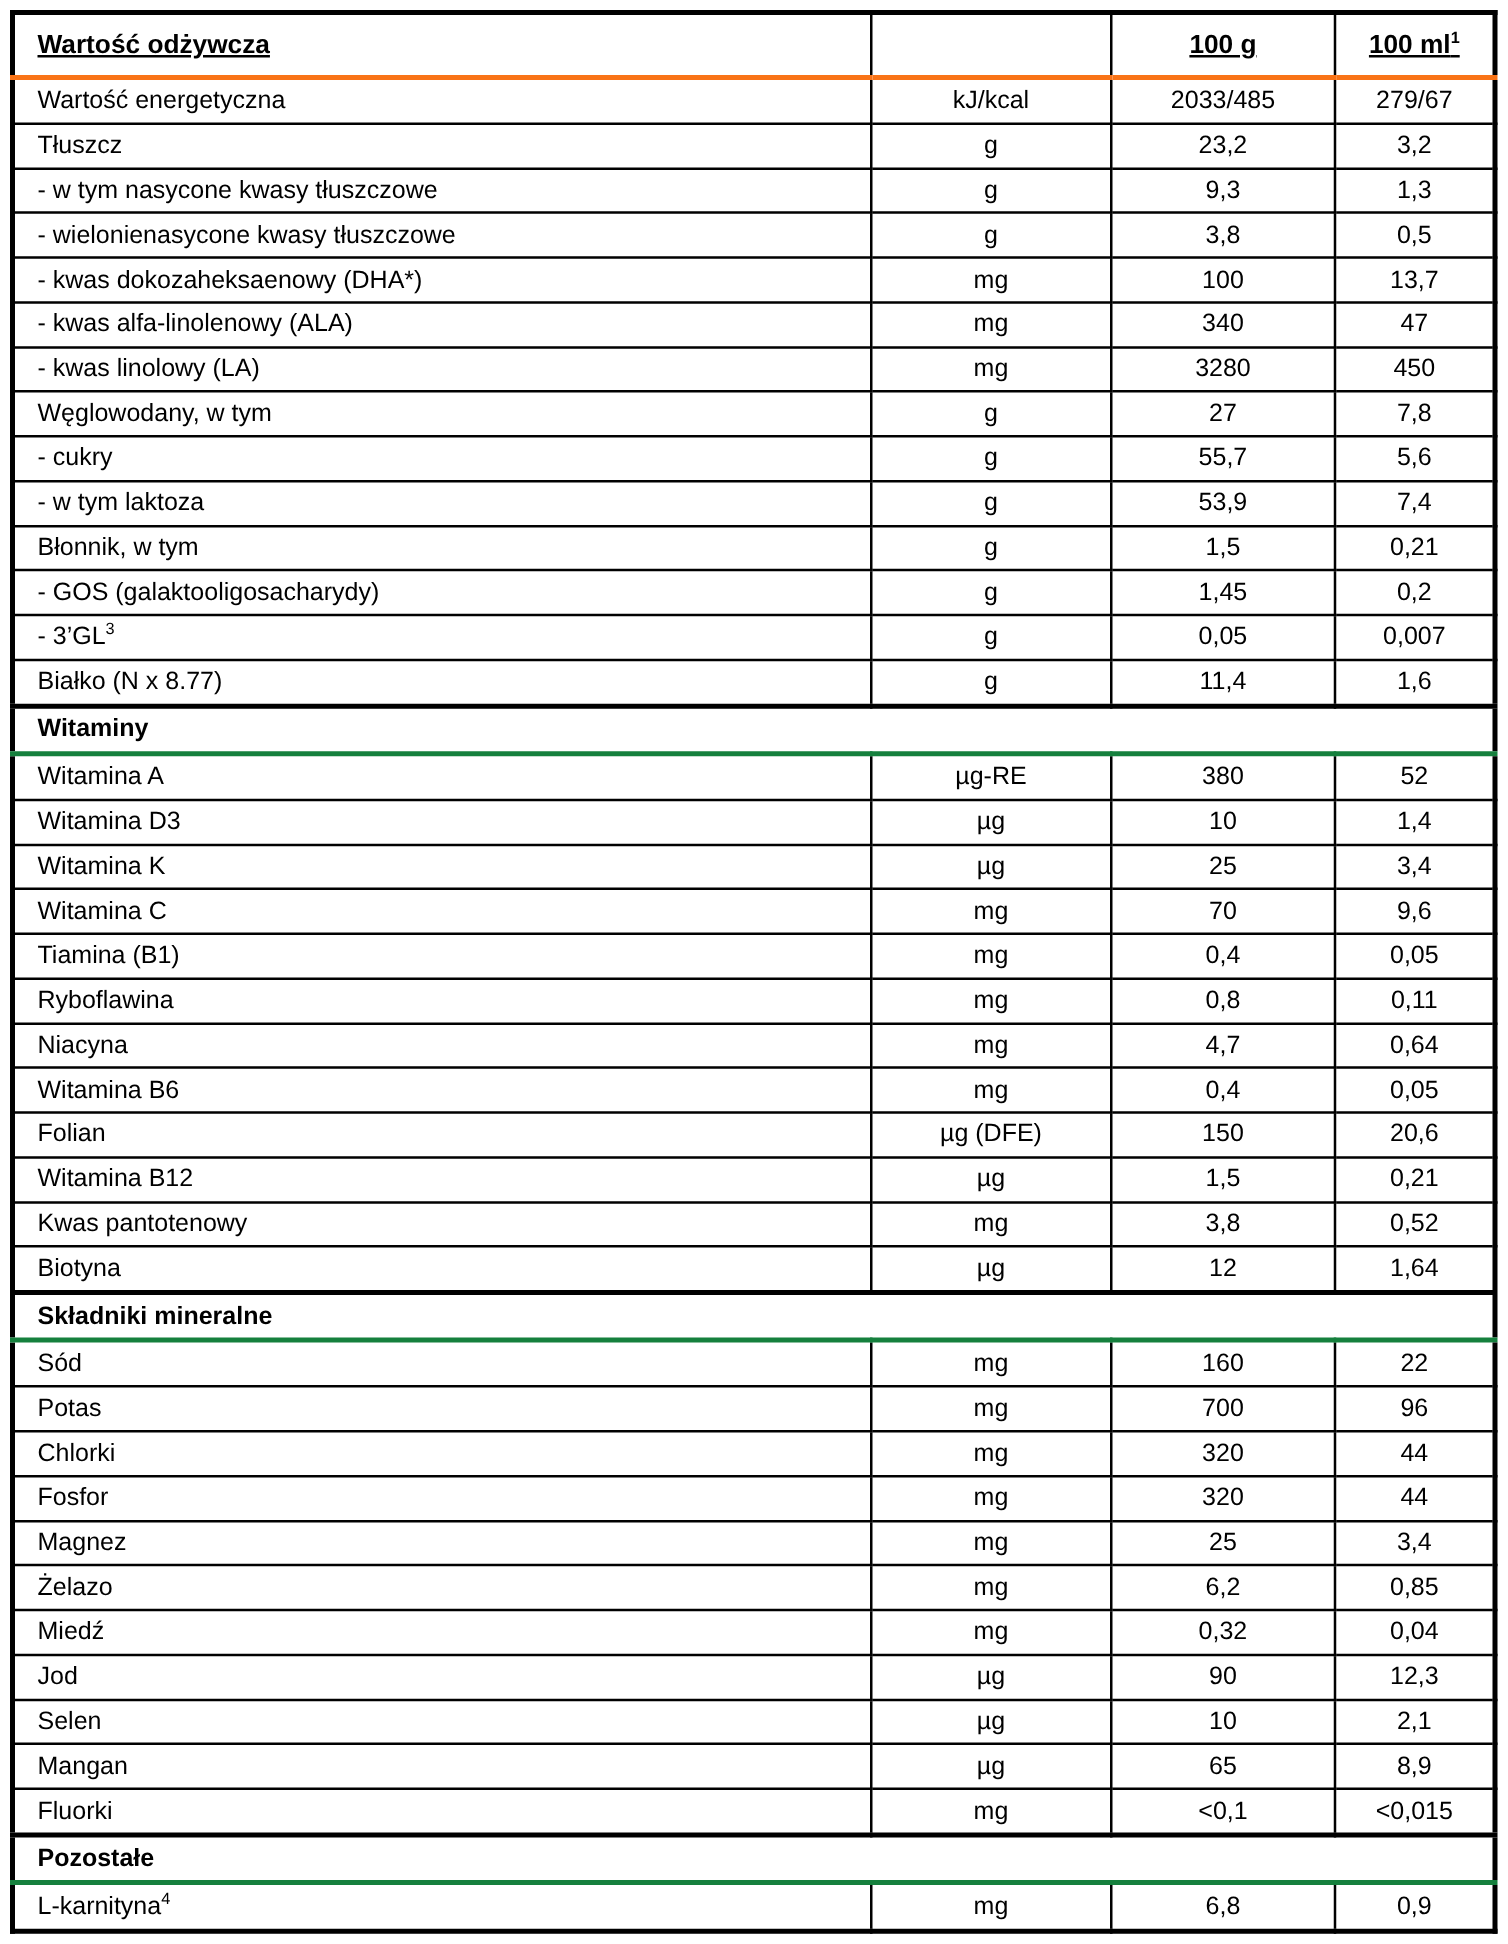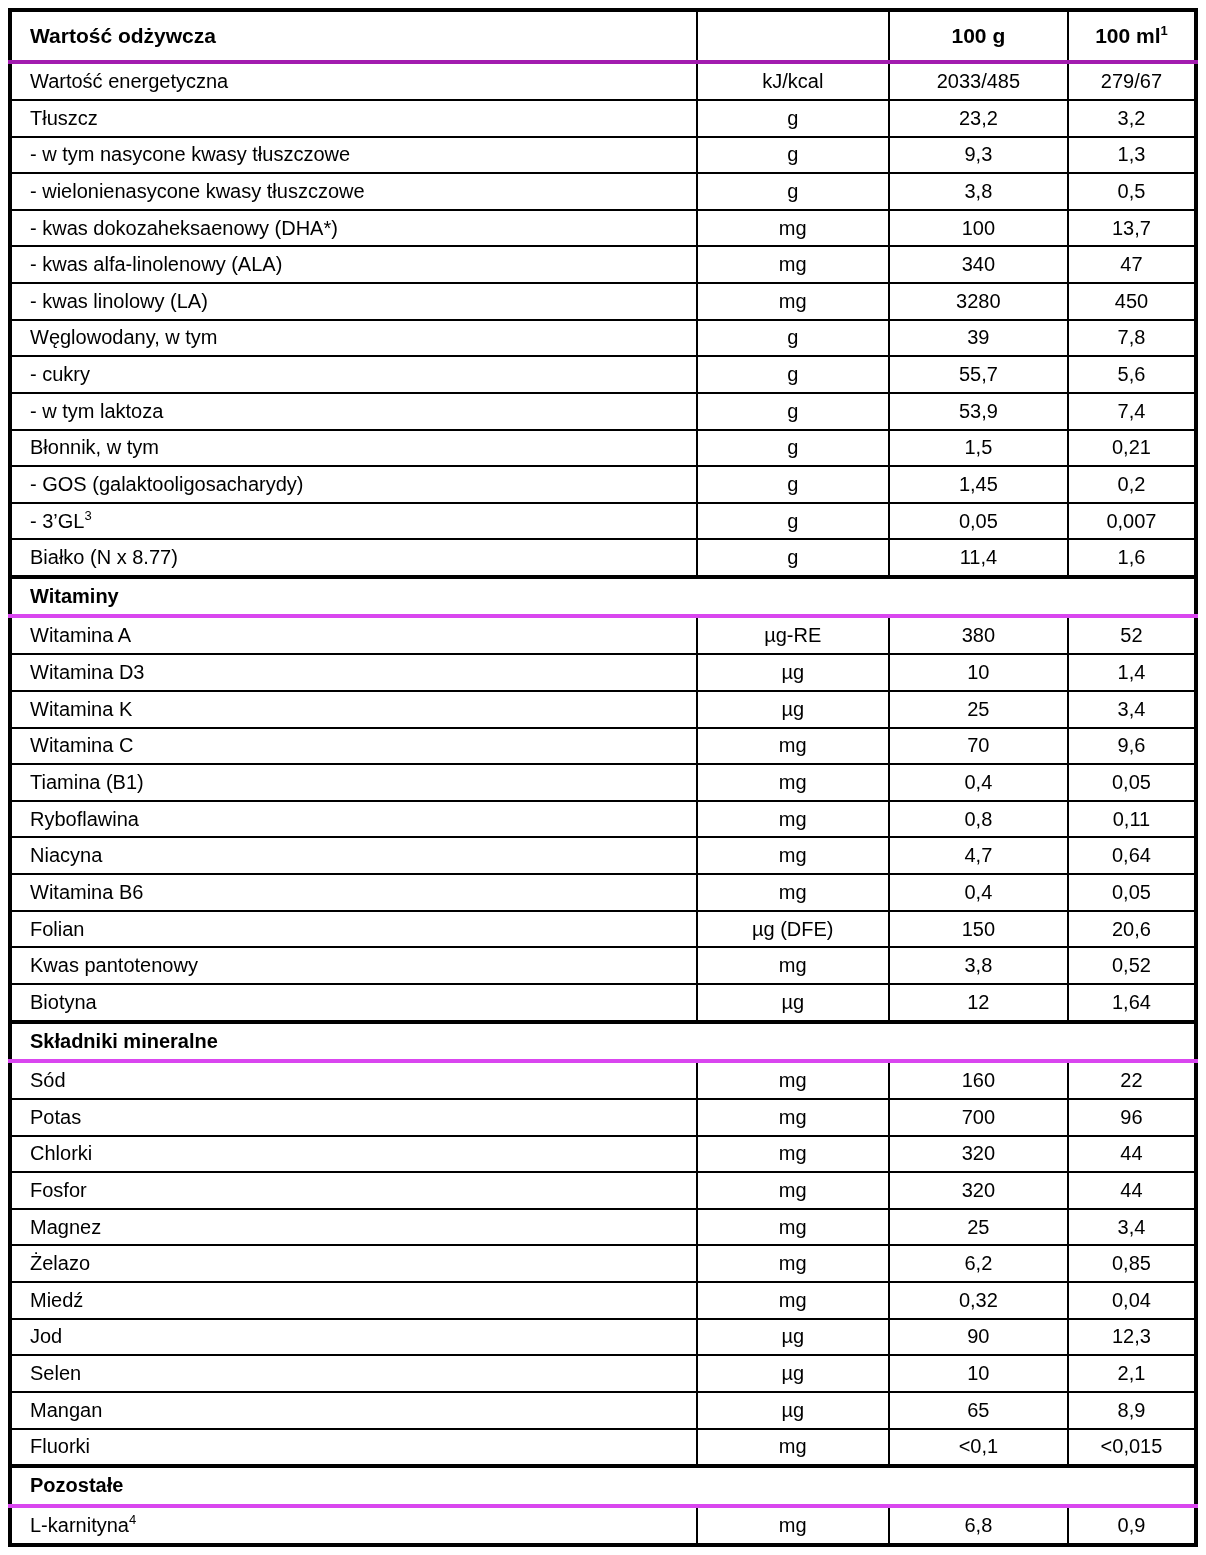--- a/index.html
+++ b/index.html
@@ -32,35 +32,36 @@
 
   th, td {
     border: 2px solid #000000;
     padding: 2px 8px;
     vertical-align: middle;
     background: #ffffff;
     overflow: hidden;
     white-space: nowrap;
   }
   thead th {
-    border-bottom: 4px solid #a21caf;
+    border-bottom: 4px solid #f97316;
     font-weight: bold;
     font-size: 21px;
     height: 44px;
+    text-decoration: underline;
   }
   th.name-cell, td.name-cell {
     text-align: left;
     padding-left: 18px;
   }
   td.unit-cell, td.val-cell, th.val-head {
     text-align: center;
   }
   tr.section-row td {
     border-top: 4px solid #000000;
-    border-bottom: 4px solid #d946ef;
+    border-bottom: 4px solid #15803d;
     font-weight: bold;
     text-align: left;
     padding-left: 18px;
   }
   sup {
     font-size: 13px;
     line-height: 0;
     vertical-align: super;
   }
 </style>
@@ -122,21 +123,21 @@
         </tr>
         <tr>
           <td class="name-cell"><span>- kwas linolowy (LA)</span></td>
           <td class="unit-cell"><span>mg</span></td>
           <td class="val-cell"><span>3280</span></td>
           <td class="val-cell"><span>450</span></td>
         </tr>
         <tr>
           <td class="name-cell"><span>Węglowodany, w tym</span></td>
           <td class="unit-cell"><span>g</span></td>
-          <td class="val-cell"><span>39</span></td>
+          <td class="val-cell"><span>27</span></td>
           <td class="val-cell"><span>7,8</span></td>
         </tr>
         <tr>
           <td class="name-cell"><span>- cukry</span></td>
           <td class="unit-cell"><span>g</span></td>
           <td class="val-cell"><span>55,7</span></td>
           <td class="val-cell"><span>5,6</span></td>
         </tr>
         <tr>
           <td class="name-cell"><span>- w tym laktoza</span></td>
@@ -217,20 +218,26 @@
           <td class="name-cell"><span>Witamina B6</span></td>
           <td class="unit-cell"><span>mg</span></td>
           <td class="val-cell"><span>0,4</span></td>
           <td class="val-cell"><span>0,05</span></td>
         </tr>
         <tr>
           <td class="name-cell"><span>Folian</span></td>
           <td class="unit-cell"><span>µg (DFE)</span></td>
           <td class="val-cell"><span>150</span></td>
           <td class="val-cell"><span>20,6</span></td>
+        </tr>
+        <tr>
+          <td class="name-cell"><span>Witamina B12</span></td>
+          <td class="unit-cell"><span>µg</span></td>
+          <td class="val-cell"><span>1,5</span></td>
+          <td class="val-cell"><span>0,21</span></td>
         </tr>
         <tr>
           <td class="name-cell"><span>Kwas pantotenowy</span></td>
           <td class="unit-cell"><span>mg</span></td>
           <td class="val-cell"><span>3,8</span></td>
           <td class="val-cell"><span>0,52</span></td>
         </tr>
         <tr>
           <td class="name-cell"><span>Biotyna</span></td>
           <td class="unit-cell"><span>µg</span></td>

